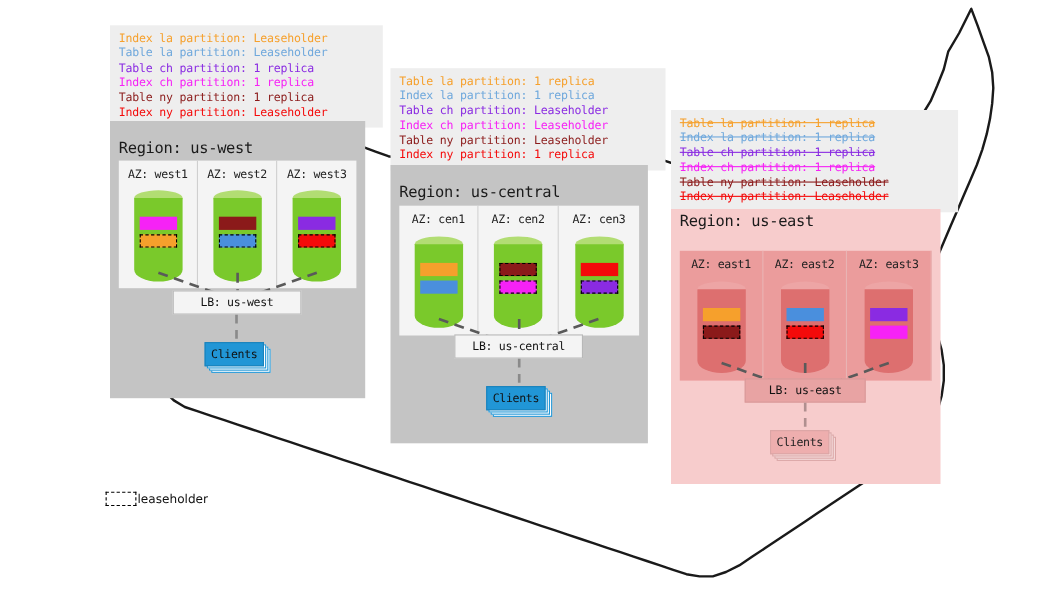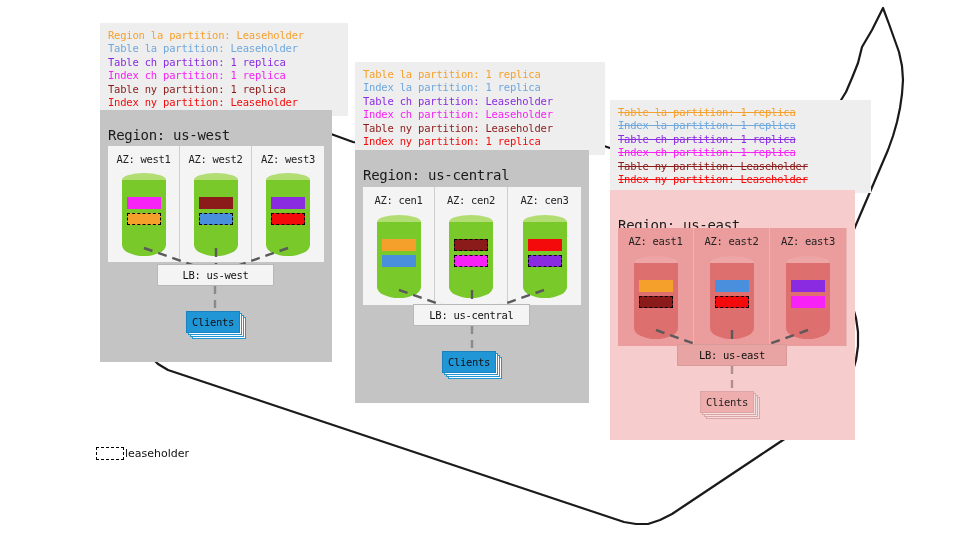--- a/index.html
+++ b/index.html
@@ -104,21 +104,21 @@
            L804 426 L816 418 L828 410 L838 400 L846 388 L852 374 L856 360
            L858 346 L858 332 L856 318 L852 304 L848 290 L846 276 L846 262
            L848 248 L852 234 L858 220 L864 206 L870 192 L876 178 L882 164
            L888 150 L893 136 L897 122 L900 108 L902 94 L903 80 L902 66
            L899 52 L894 38 L889 24 L883 8 Z"></path>
 </svg>
 
 <div class="region" style="left:0;top:0;">
 
   <div class="note" style="left:100px;top:23px;width:232px;">
-    <div style="color:#f6a02c">Region la partition: Leaseholder</div>
+    <div style="color:#f6a02c">Index la partition: Leaseholder</div>
     <div style="color:#6fa8dc">Table la partition: Leaseholder</div>
     <div style="color:#8a2be2">Table ch partition: 1 replica</div>
     <div style="color:#f622f6">Index ch partition: 1 replica</div>
     <div style="color:#8b1a1a">Table ny partition: 1 replica</div>
     <div style="color:#f40a0a">Index ny partition: Leaseholder</div>
   </div>
 
   <div class="region-panel" style="left:100px;top:110px;width:232px;height:252px;background:#c4c4c4;">
     <div class="region-title" style="left:8px;top:17px;">Region: us-west</div>
 
@@ -249,21 +249,21 @@
   <div class="note struck" style="left:610px;top:100px;width:245px;">
     <div style="color:#f6a02c">Table la partition: 1 replica</div>
     <div style="color:#6fa8dc">Index la partition: 1 replica</div>
     <div style="color:#8a2be2">Table ch partition: 1 replica</div>
     <div style="color:#f622f6">Index ch partition: 1 replica</div>
     <div style="color:#8b1a1a">Table ny partition: Leaseholder</div>
     <div style="color:#f40a0a">Index ny partition: Leaseholder</div>
   </div>
 
   <div class="region-panel" style="left:610px;top:190px;width:245px;height:250px;background:#f7cccc;">
-    <div class="region-title" style="left:8px;top:3px;margin-top:24px;">Region: us-east</div>
+    <div class="region-title" style="left:8px;top:3px;">Region: us-east</div>
   </div>
 
   <div class="az-strip" style="left:618px;top:228px;width:229px;height:118px;">
     <div class="az-cell east" style="width:76px;height:118px;">
       <div class="az-label">AZ: east1</div>
       <div class="cyl red" style="top:28px;width:44px;height:83px;">
         <div class="top"></div>
         <div class="body"></div>
         <div class="band" style="top:24px;background:#f6a02c;"></div>
         <div class="band lease" style="top:40px;background:#8b1a1a;"></div>

